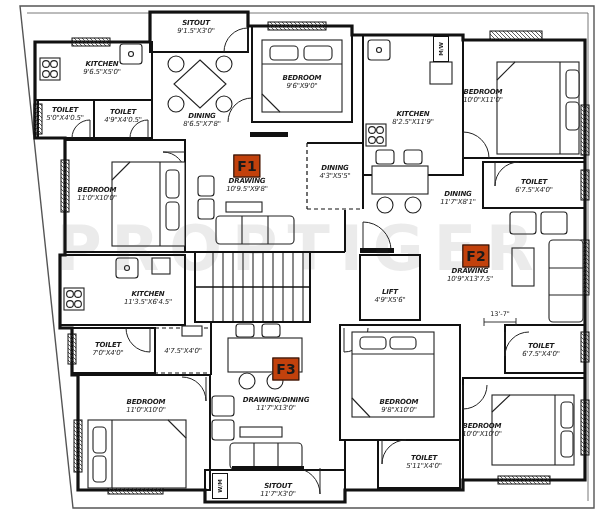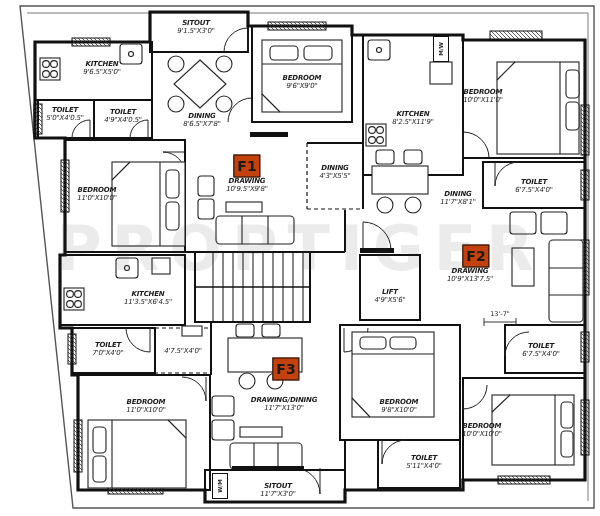--- a/index.html
+++ b/index.html
@@ -337,21 +337,21 @@
       <div>7'0"X4'0"</div>
     </div>
   <div class="lbl" style="left:183px;top:351px">
       <div>4'7.5"X4'0"</div>
     </div>
   <div class="lbl" style="left:146px;top:406px">
       <div class="nm">BEDROOM</div>
       <div>11'0"X10'0"</div>
     </div>
   <div class="badge" style="left:286px;top:369px">F3</div>
-  <div class="lbl" style="left:284px;top:404px">
+  <div class="lbl" style="left:276px;top:404px">
       <div class="nm">DRAWING/DINING</div>
       <div>11'7"X13'0"</div>
     </div>
   <div class="lbl" style="left:278px;top:490px">
       <div class="nm">SITOUT</div>
       <div>11'7"X3'0"</div>
     </div>
   <div class="lbl" style="left:399px;top:406px">
       <div class="nm">BEDROOM</div>
       <div>9'8"X10'0"</div>

